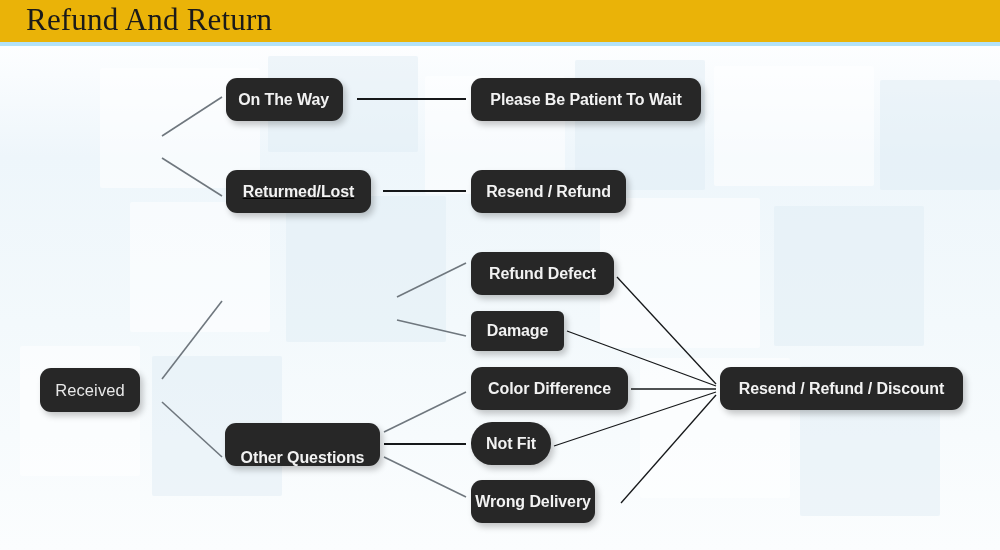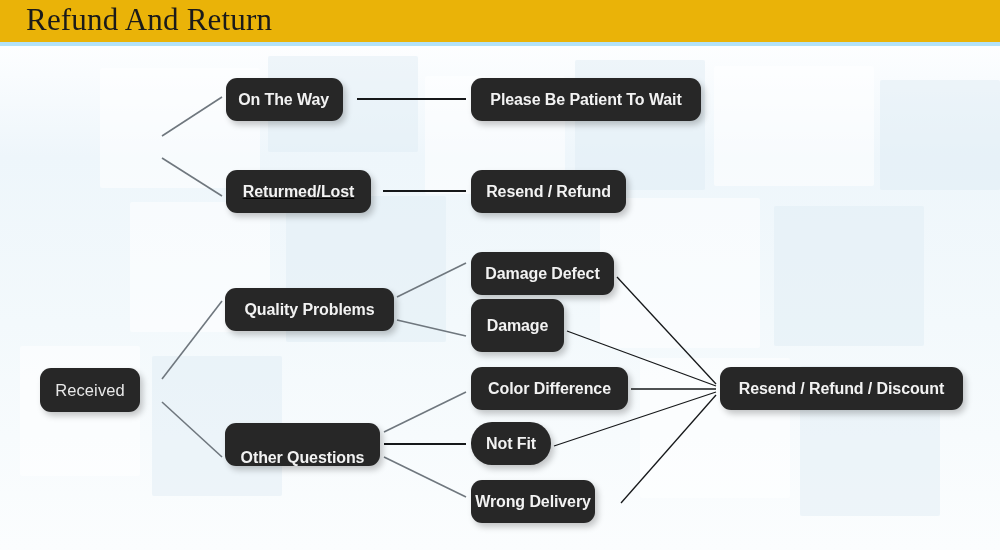--- a/index.html
+++ b/index.html
@@ -182,33 +182,30 @@
   </div>
 
   <div class="node" style="left:471px; top:170px; width:155px; height:43px;">
     <span class="node-label">Resend / Refund</span>
   </div>
 
   <div class="node plainfont" style="left:40px; top:368px; width:100px; height:44px;">
     <span class="node-label">Received</span>
   </div>
 
-  <div class="node" style="left:225px; top:288px; width:169px; height:43px;">
-    <span class="node-label">Quality Problems</span>
-  </div>
 
   <div class="node" style="left:225px; top:423px; width:155px; height:43px;align-items:flex-end;">
     <span class="node-label">Other Questions</span>
   </div>
 
   <div class="node" style="left:471px; top:252px; width:143px; height:43px;">
-    <span class="node-label">Damage Defect</span>
-  </div>
-
-  <div class="node" style="left:471px; top:299px; width:93px; height:53px;">
+    <span class="node-label">Refund Defect</span>
+  </div>
+
+  <div class="node" style="left:471px; top:311px; width:93px; height:40px;border-radius:6px;">
     <span class="node-label">Damage</span>
   </div>
 
   <div class="node" style="left:471px; top:367px; width:157px; height:43px;">
     <span class="node-label">Color Difference</span>
   </div>
 
   <div class="node" style="left:471px; top:422px; width:80px; height:43px;border-radius:21px;">
     <span class="node-label">Not Fit</span>
   </div>

